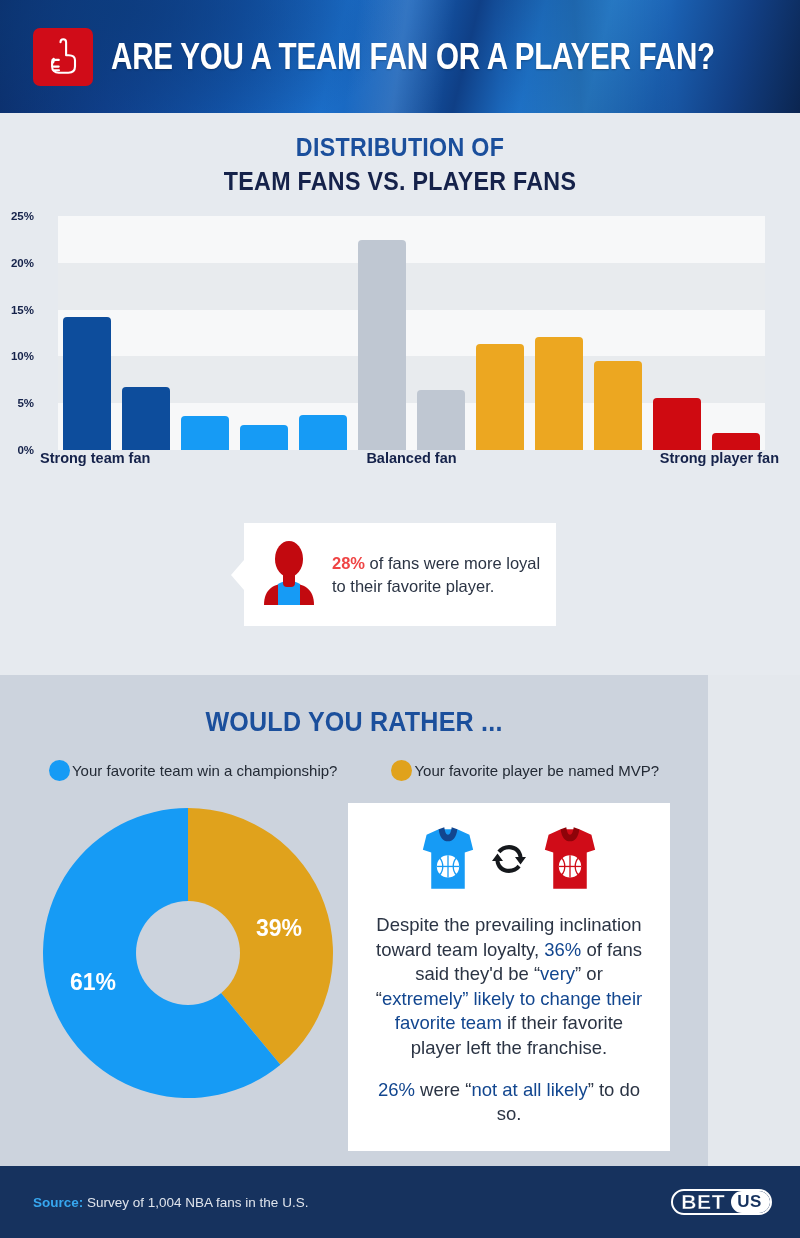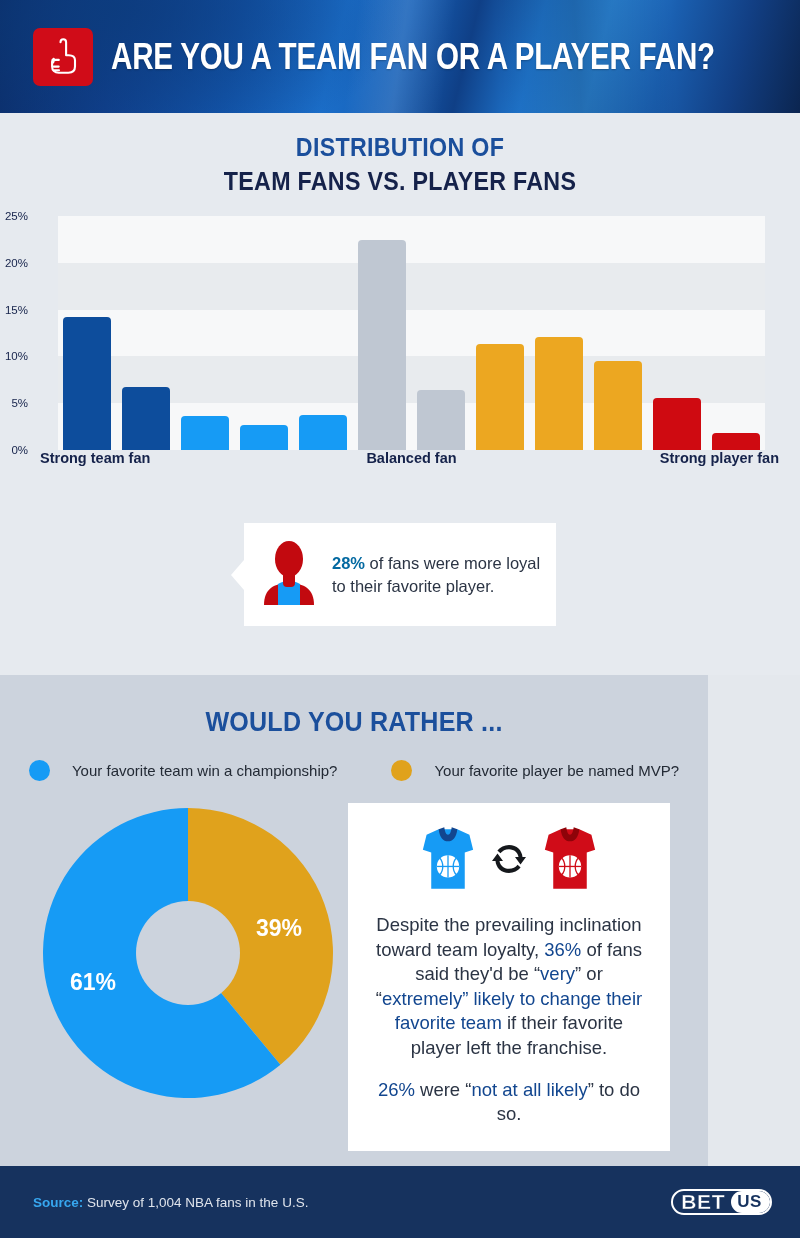--- a/index.html
+++ b/index.html
@@ -88,24 +88,24 @@
     width: 800px;
     height: 250px;
   }
   .y-axis {
     position: absolute;
     left: 0; top: 0;
     width: 55px; height: 234px;
   }
   .y-tick {
     position: absolute;
-    right: 27px;
+    right: 21px;
     transform: translateY(-50%);
     font-size: 11.5px;
-    font-weight: normal;
+    font-weight: bold;
     color: #15224a;
     white-space: nowrap;
   }
   .plot {
     position: absolute;
     left: 58px; top: 0;
     width: 707px; height: 234px;
     background: #f7f8f9;
     overflow: hidden;
   }
@@ -167,21 +167,21 @@
     align-items: center;
     padding: 0 12px 0 16px;
     gap: 14px;
   }
   .callout-text {
     font-size: 16.5px;
     line-height: 1.38;
     color: #2b3444;
   }
   .callout-text b.blue { color: #1a9cf0; font-weight: bold; }
-  .callout-text b.red { color: #0369a1; font-weight: bold; }
+  .callout-text b.red { color: #ef4444; font-weight: bold; }
   
   .callout.left::after {
     content: "";
     position: absolute;
     right: -13px; top: 50%;
     transform: translateY(-50%);
     width: 0; height: 0;
     border-top: 15px solid transparent;
     border-bottom: 15px solid transparent;
     border-left: 13px solid #ffffff;
@@ -213,21 +213,21 @@
     letter-spacing: 0.2px;
     transform: scaleX(0.93);
   }
   .legend {
     margin-top: 22px;
     display: flex;
     justify-content: center;
     gap: 54px;
     align-items: center;
   }
-  .legend-item { display: flex; align-items: center; gap: 22px; }
+  .legend-item { display: flex; align-items: center; gap: 2px; }
   .legend-dot { width: 21px; height: 21px; border-radius: 50%; flex: 0 0 auto; }
   .legend-label { font-size: 15px; color: #232a35; white-space: nowrap; }
 
   .rather-body {
     position: relative;
     margin-top: 22px;
     display: flex;
     align-items: flex-start;
     padding: 0 38px;
     gap: 10px;

